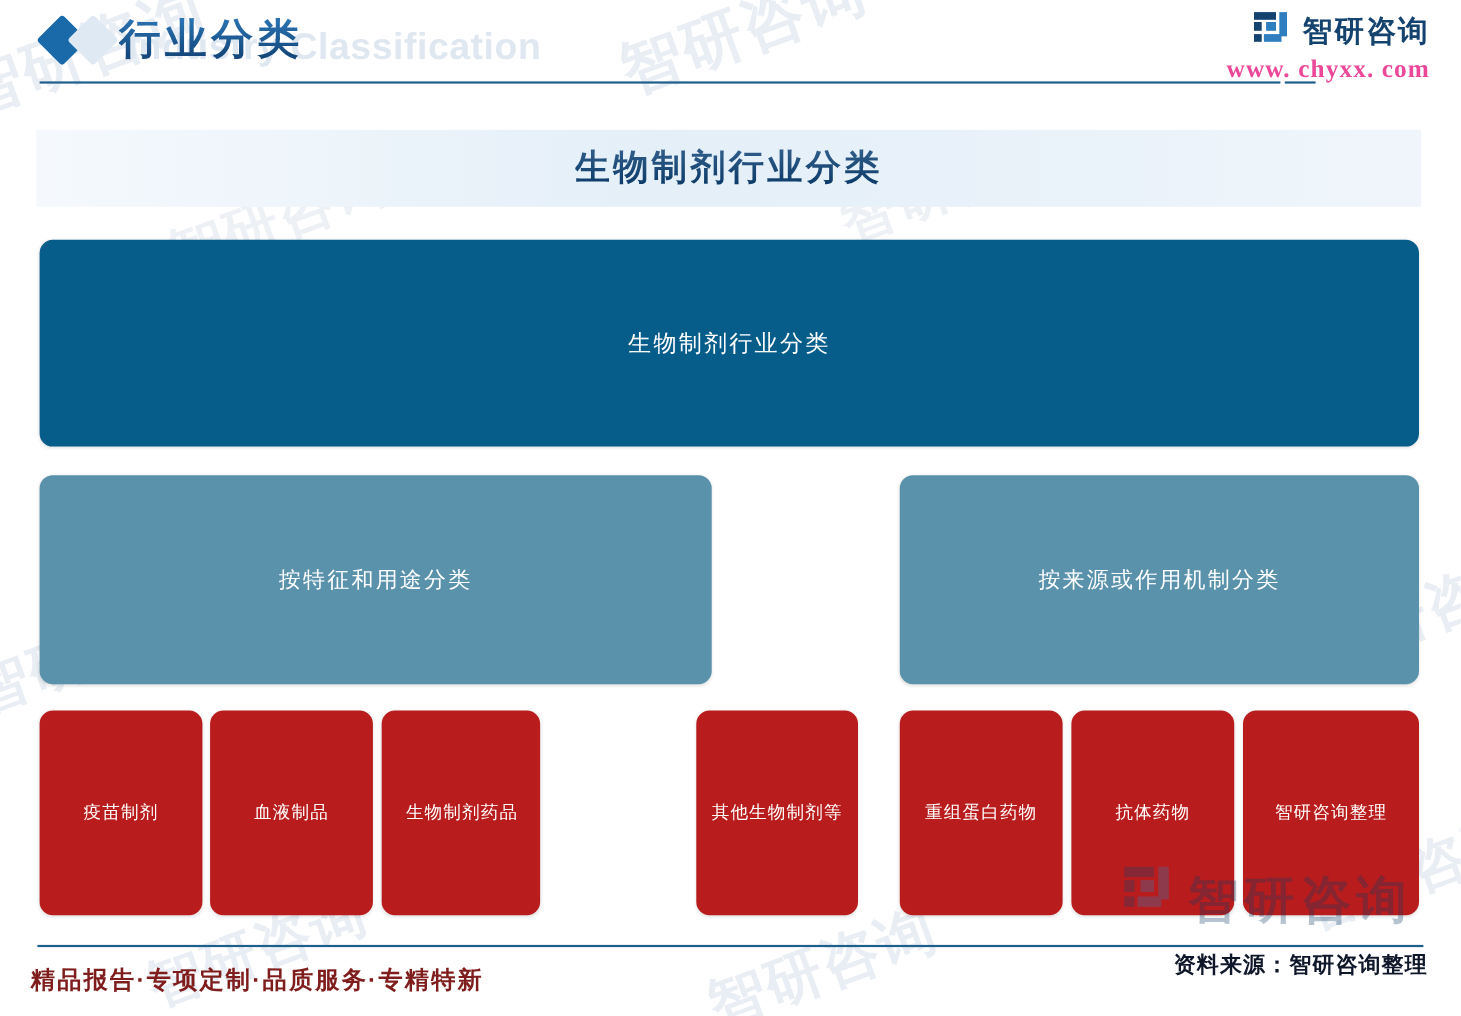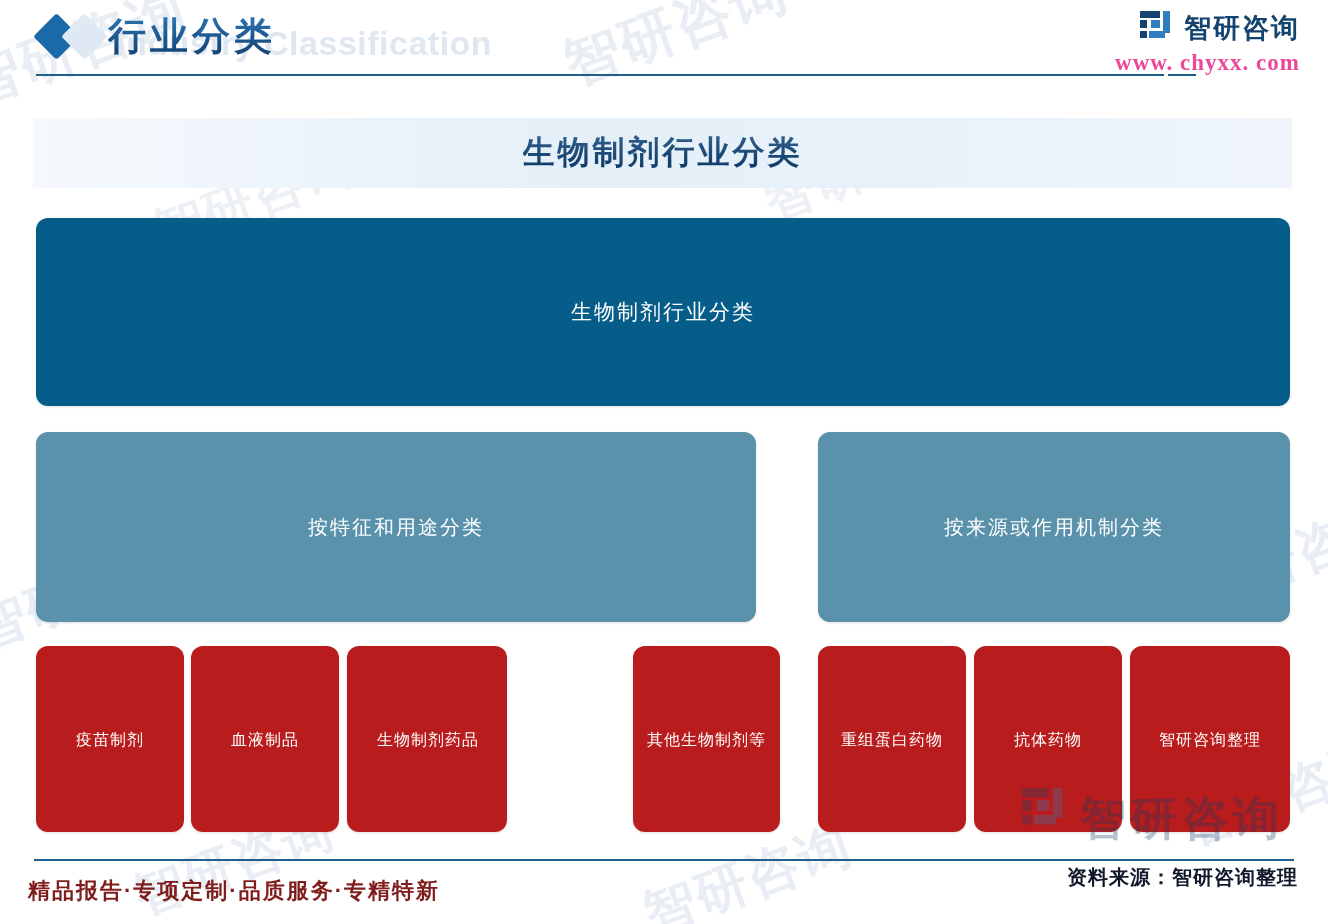--- a/index.html
+++ b/index.html
@@ -173,21 +173,21 @@
     font-weight: 400;
   }
 
   .node.mid {
     top: 214px;
     height: 190px;
     background: #5a92ac;
     font-size: 20px;
     letter-spacing: 2px;
   }
-  .node.mid.left  { left: 0;   width: 720px; justify-content: center; }
+  .node.mid.left  { left: 0;   width: 611px; justify-content: center; }
   .node.mid.right { left: 782px; width: 472px; }
 
   .node.leaf {
     top: 428px;
     height: 186px;
     background: #b91c1c;
     font-size: 16px;
     letter-spacing: 1px;
     line-height: 25px;
     padding: 0 10px;
@@ -293,21 +293,21 @@
     <div class="node mid right">
       <span>按来源或作用机制分类</span>
     </div>
 
     <div class="node leaf" style="left:0px;width:148px;">
       <span class="leaf-label">疫苗制剂</span>
     </div>
     <div class="node leaf" style="left:155px;width:148px;">
       <span class="leaf-label">血液制品</span>
     </div>
-    <div class="node leaf" style="left:311px;width:160px;padding-left:12px;">
+    <div class="node leaf" style="left:311px;width:144px;padding-left:12px;">
       <span class="leaf-label">生物制剂药品</span>
     </div>
     <div class="node leaf" style="left:597px;width:147px;">
       <span class="leaf-label">其他生物制剂等</span>
     </div>
 
     <div class="node leaf" style="left:782px;width:148px;">
       <span class="leaf-label">重组蛋白药物</span>
     </div>
     <div class="node leaf" style="left:938px;width:148px;">

